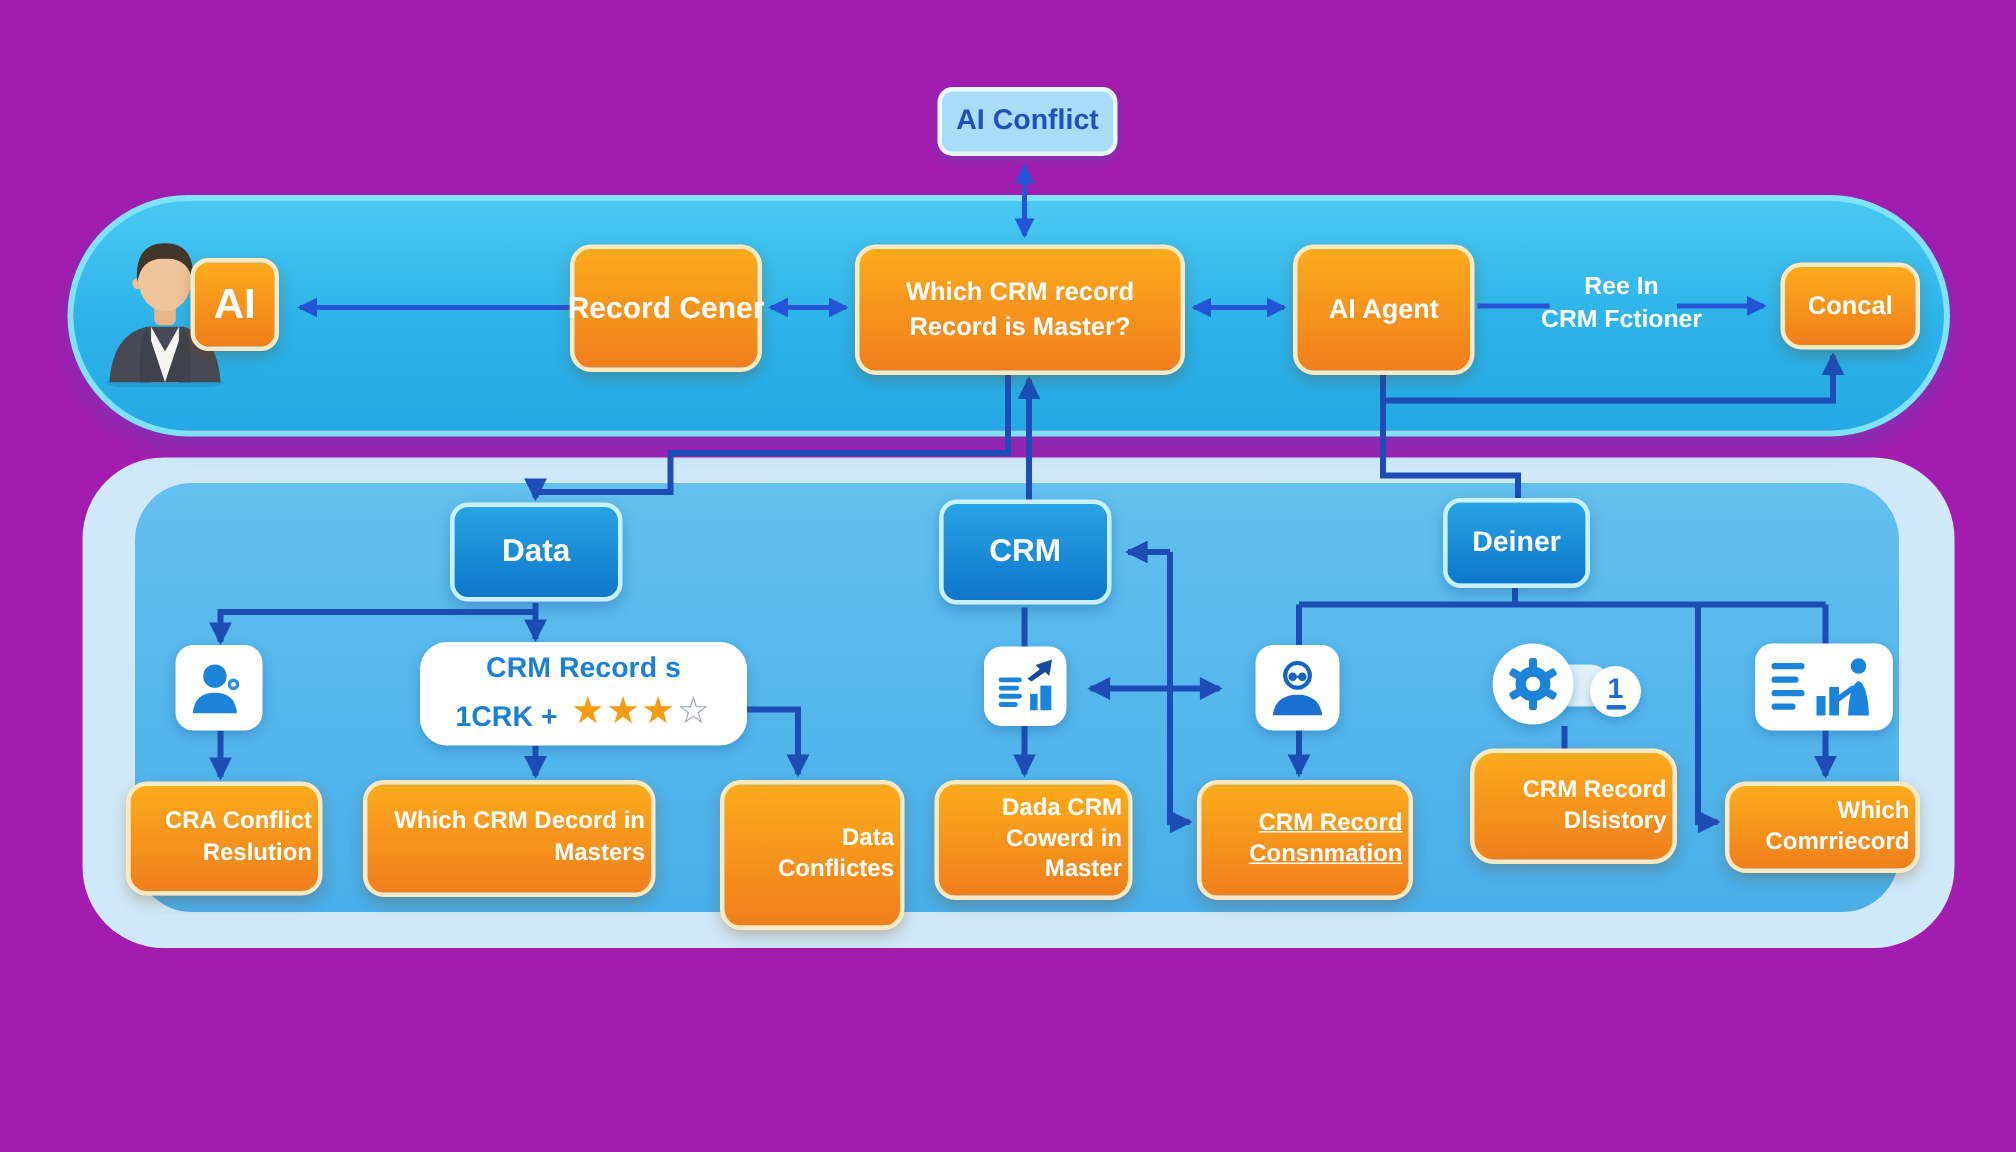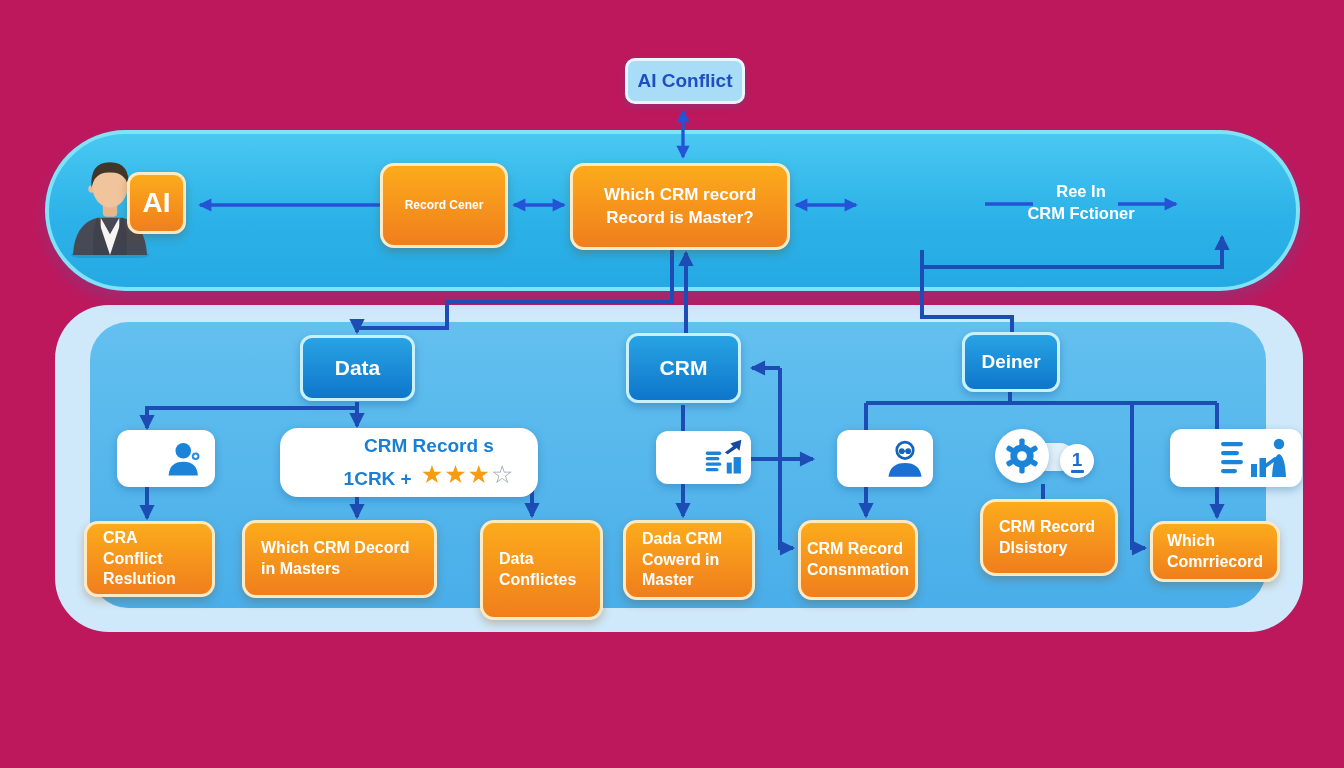--- a/index.html
+++ b/index.html
@@ -1,39 +1,39 @@
 <!DOCTYPE html>
 <html><head>
 <meta charset="utf-8">
 <style>
   html,body{margin:0;padding:0;background:#ffffff;}
-  .stage{position:relative;width:1344px;height:768px;background:#be185d;overflow:hidden;
+  .stage{position:relative;width:1344px;height:768px;background:#a21caf;overflow:hidden;
          font-family:"Liberation Sans",sans-serif;}
 
   
   .band{position:absolute;left:45px;top:130px;width:1255px;height:161px;border-radius:84px;
         background:linear-gradient(180deg,#49c8f1 0%,#2cb2e8 55%,#25a9e4 100%);
         border:4px solid #7fe2f7;box-sizing:border-box;z-index:1;
         box-shadow:0 8px 16px rgba(30,120,190,.22);}
   .panel-outer{position:absolute;left:55px;top:305px;width:1248px;height:327px;border-radius:54px;
         background:#cfe9fa;z-index:0;}
   .panel-inner{position:absolute;left:90px;top:322px;width:1176px;height:286px;border-radius:38px;
         background:linear-gradient(180deg,#63c0ef,#49aee9);z-index:0;}
 
   
-  .obox{position:absolute;display:flex;align-items:center;justify-content:center;text-align:left;
+  .obox{position:absolute;display:flex;align-items:center;justify-content:center;text-align:right;
         color:#fff;font-weight:bold;background:linear-gradient(180deg,#fcab1c,#f07e1d);
         border:3px solid #ffe9c2;border-radius:14px;box-sizing:border-box;line-height:1.3;
-        padding:4px 16px;box-shadow:0 4px 9px rgba(120,60,0,.28);z-index:3;}
+        padding:4px 4px;box-shadow:0 4px 9px rgba(120,60,0,.28);z-index:3;}
   .bbox{position:absolute;display:flex;align-items:center;justify-content:center;text-align:center;
         color:#fff;font-weight:bold;background:linear-gradient(180deg,#28a3e3,#0e76cb);
         border:3px solid #c9f1fd;border-radius:12px;box-sizing:border-box;
         box-shadow:0 4px 9px rgba(10,70,140,.3);z-index:3;}
   .tile{position:absolute;background:#fff;border-radius:12px;display:flex;align-items:center;
-        justify-content:center;box-shadow:0 3px 8px rgba(20,80,140,.32);z-index:3;padding-left:40px;}
+        justify-content:center;box-shadow:0 3px 8px rgba(20,80,140,.32);z-index:3;}
   .toplabel{position:absolute;left:625px;top:58px;width:120px;height:46px;border-radius:10px;
         background:#a9dcf6;border:3px solid #e8f7fd;box-sizing:border-box;display:flex;
         align-items:center;justify-content:center;color:#1f4fc0;font-weight:bold;font-size:19px;
         box-shadow:0 3px 7px rgba(40,110,180,.25);z-index:3;}
   .flowtext{position:absolute;left:1018px;top:180px;width:126px;text-align:center;color:#fff;
         font-weight:bold;font-size:16.5px;line-height:1.35;z-index:3;}
   .nowrap{white-space:nowrap;}
 
   
   .gear-big{position:absolute;left:995px;top:429px;width:54px;height:54px;border-radius:50%;
@@ -112,33 +112,35 @@
     <path d="M58 61 L46 97 L62 97 Q64 72 58 61 Z" fill="#3f424c"></path>
     <rect x="39" y="46" width="14" height="14" rx="4" fill="#e8b68c"></rect>
     <circle cx="28.5" cy="33" r="3.6" fill="#eebd93"></circle>
     <circle cx="63.5" cy="33" r="3.6" fill="#eebd93"></circle>
     <ellipse cx="46" cy="31" rx="17" ry="20" fill="#f0c49c"></ellipse>
     <path d="M28 32 Q26 7 46 7 Q66 7 64 32 Q61 16 46 17 Q31 16 28 32 Z" fill="#42352a"></path>
   </svg>
 
   <div class="obox" style="left:127px;top:172px;width:59px;height:62px;font-size:28px;border-radius:12px;">AI</div>
 
-  <div class="obox nowrap" style="left:380px;top:163px;width:128px;height:85px;font-size:12px;">Record Cener</div>
+  <div class="obox nowrap" style="left:380px;top:163px;width:128px;height:85px;font-size:20px;">Record Cener</div>
 
   <div class="obox" style="left:570px;top:163px;width:220px;height:87px;font-size:17px;flex-direction:column;">
     <span>Which CRM record</span>
     <span>Record is Master?</span>
   </div>
 
+  <div class="obox nowrap" style="left:862px;top:163px;width:121px;height:87px;font-size:18px;">AI Agent</div>
 
   <div class="flowtext">
     <div>Ree In</div>
     <div>CRM Fctioner</div>
   </div>
 
+  <div class="obox nowrap" style="left:1187px;top:175px;width:93px;height:58px;font-size:17px;">Concal</div>
 
   <div class="bbox" style="left:300px;top:335px;width:115px;height:66px;font-size:21px;">Data</div>
   <div class="bbox" style="left:626px;top:333px;width:115px;height:70px;font-size:21px;">CRM</div>
   <div class="bbox" style="left:962px;top:332px;width:98px;height:60px;font-size:19px;">Deiner</div>
 
   <div class="tile" style="left:117px;top:430px;width:58px;height:57px;">
     <svg width="44" height="44" viewBox="0 0 48 48">
       <circle cx="21" cy="15" r="8.5" fill="#1b84d8"></circle>
       <path d="M5 42 Q6 27 21 27 Q36 27 37 42 Z" fill="#1b84d8"></path>
       <circle cx="34.5" cy="21" r="5" fill="#2a8fdc" stroke="#fff" stroke-width="1.6"></circle>
@@ -209,17 +211,17 @@
       <circle cx="62" cy="9" r="5.2" fill="#1b84d8"></circle>
       <path d="M55 42 Q56 21 62 19 Q68 21 69 42 Z" fill="#1b84d8"></path>
       <path d="M58 24 L47 32" stroke="#1b84d8" stroke-width="3.6" stroke-linecap="round"></path>
     </svg>
   </div>
 
   <div class="obox" style="left:84px;top:521px;width:131px;height:76px;font-size:16px;">CRA Conflict Reslution</div>
   <div class="obox" style="left:242px;top:520px;width:195px;height:78px;font-size:16px;">Which CRM Decord in Masters</div>
   <div class="obox" style="left:480px;top:520px;width:123px;height:100px;font-size:16px;">Data Conflictes</div>
   <div class="obox" style="left:623px;top:520px;width:132px;height:80px;font-size:16px;">Dada CRM Cowerd in Master</div>
-  <div class="obox" style="left:798px;top:520px;width:120px;height:80px;font-size:16px;">CRM Record Consnmation</div>
+  <div class="obox" style="left:798px;top:520px;width:144px;height:80px;font-size:16px;text-decoration:underline;">CRM Record Consnmation</div>
   <div class="obox" style="left:980px;top:499px;width:138px;height:77px;font-size:16px;border-radius:16px;">CRM Record Dlsistory</div>
   <div class="obox" style="left:1150px;top:521px;width:130px;height:61px;font-size:16px;">Which Comrriecord</div>
 
 </div>
 
 </body></html>

